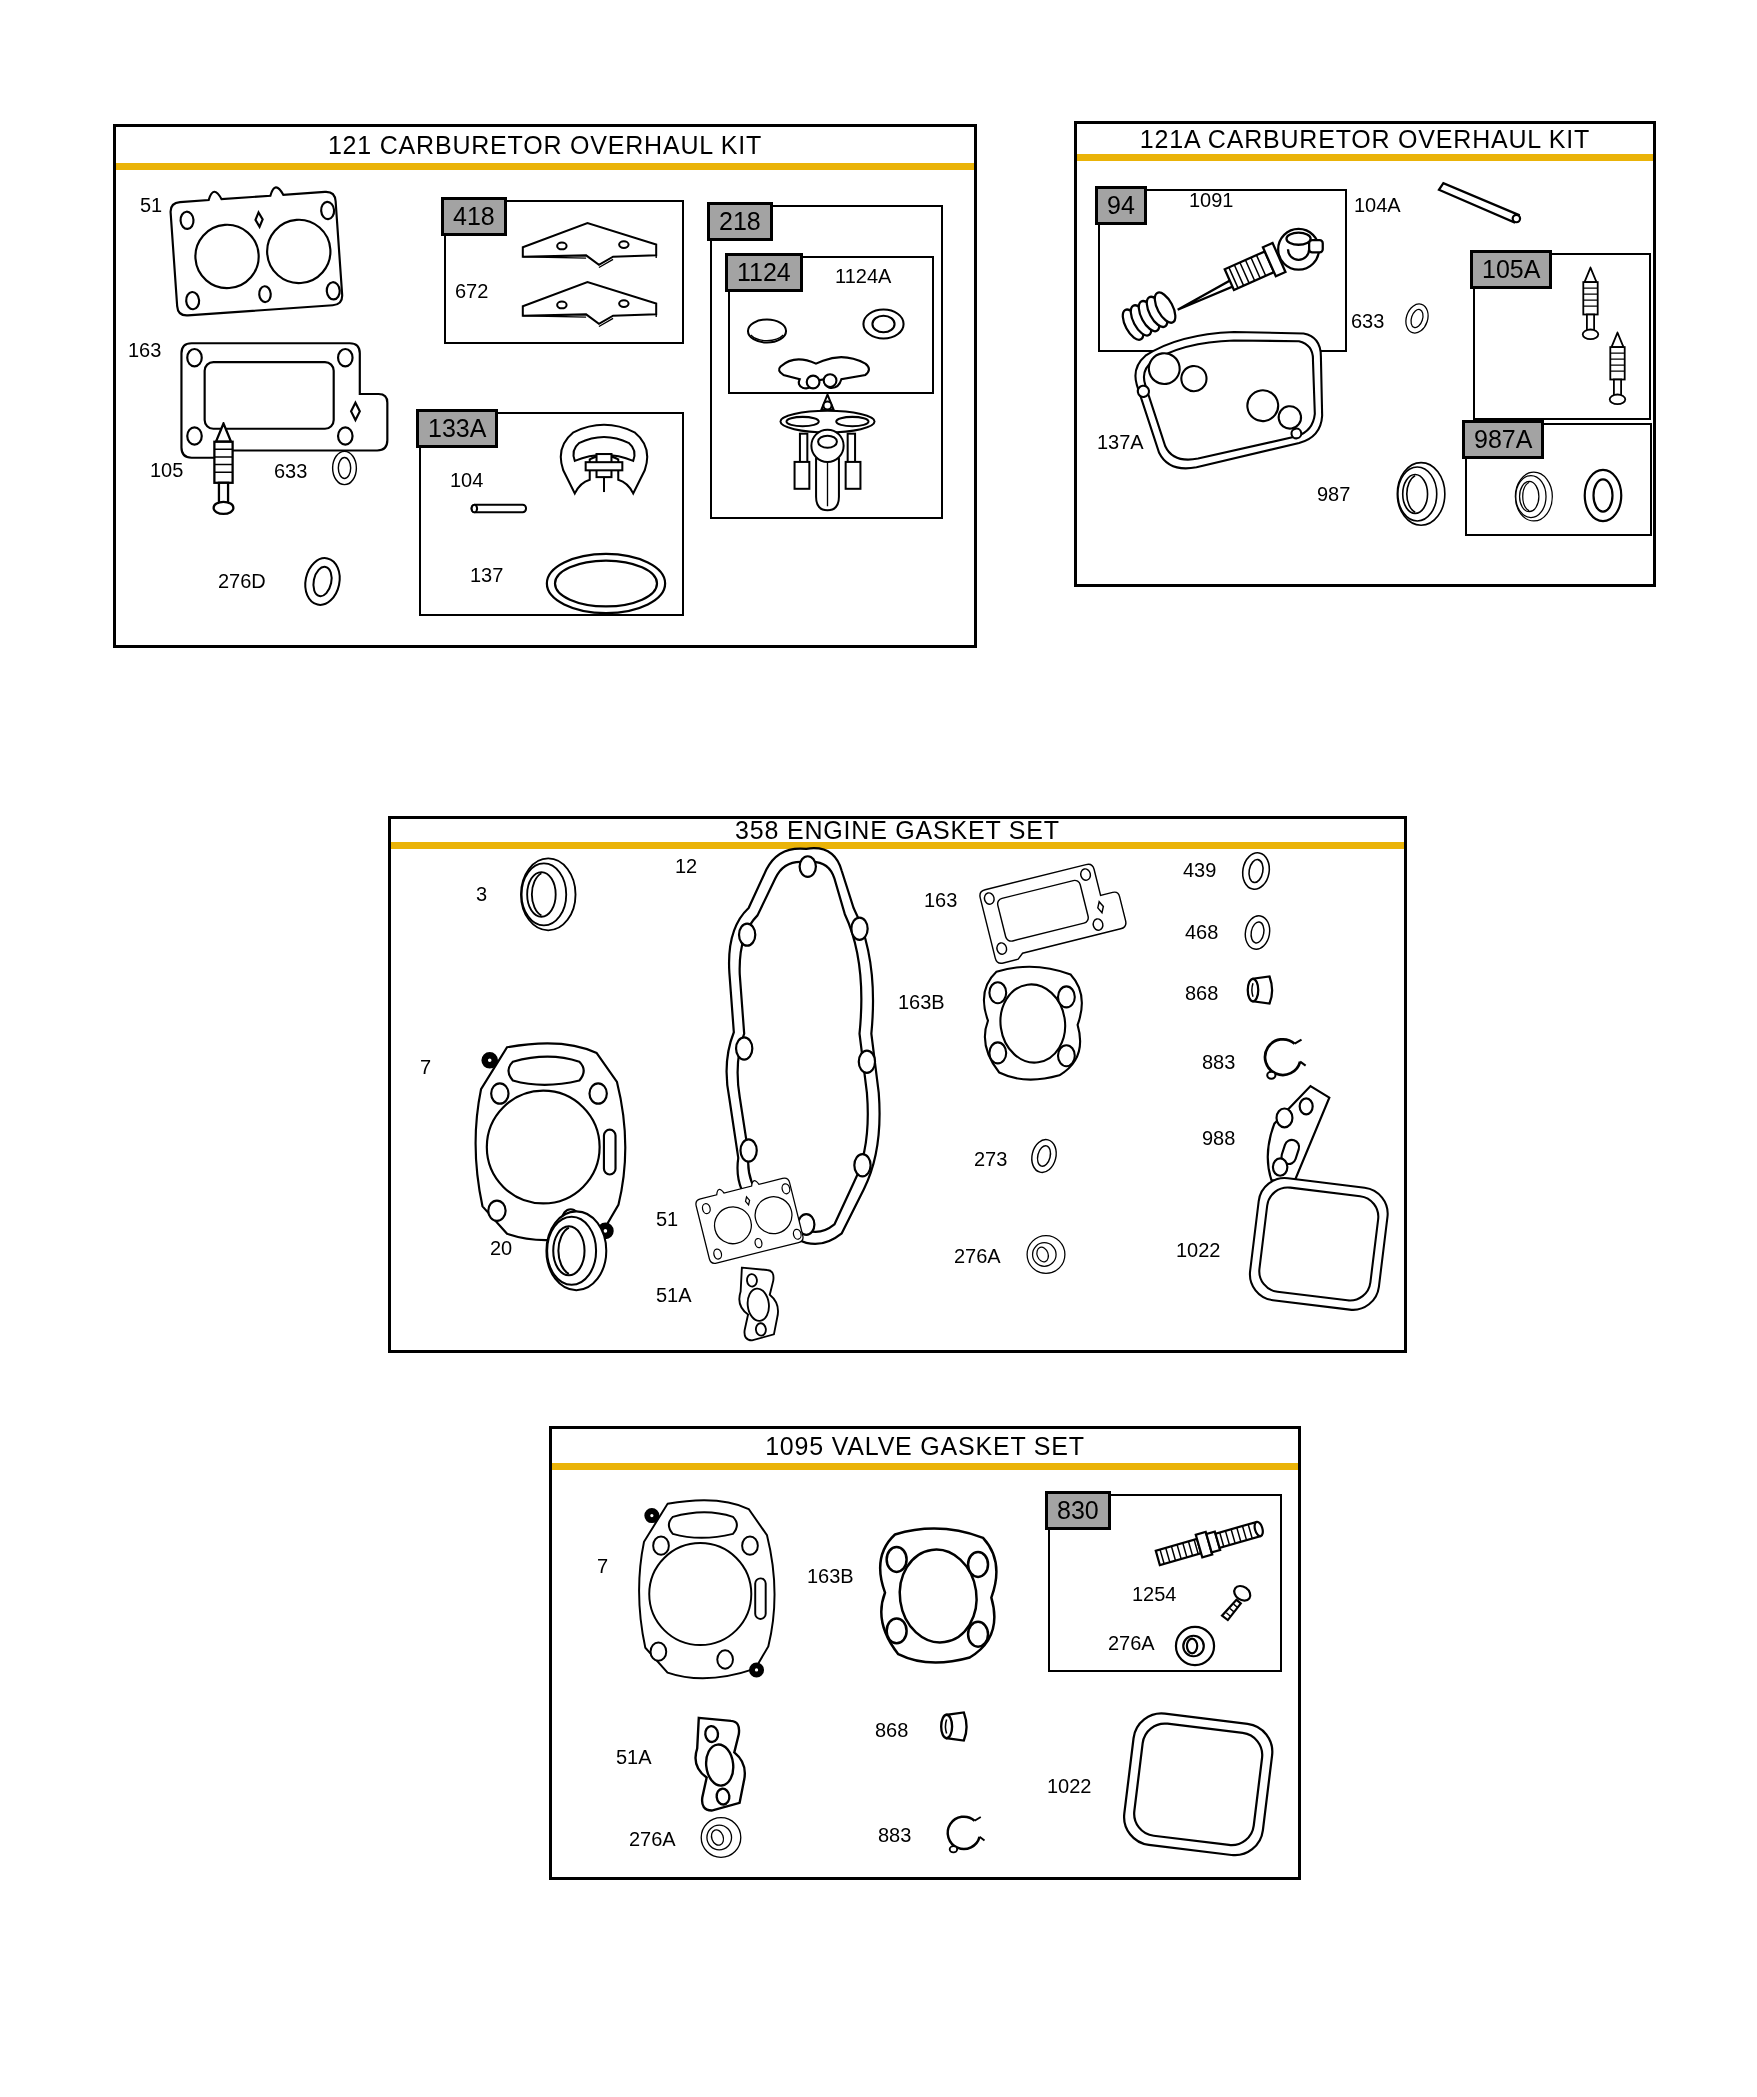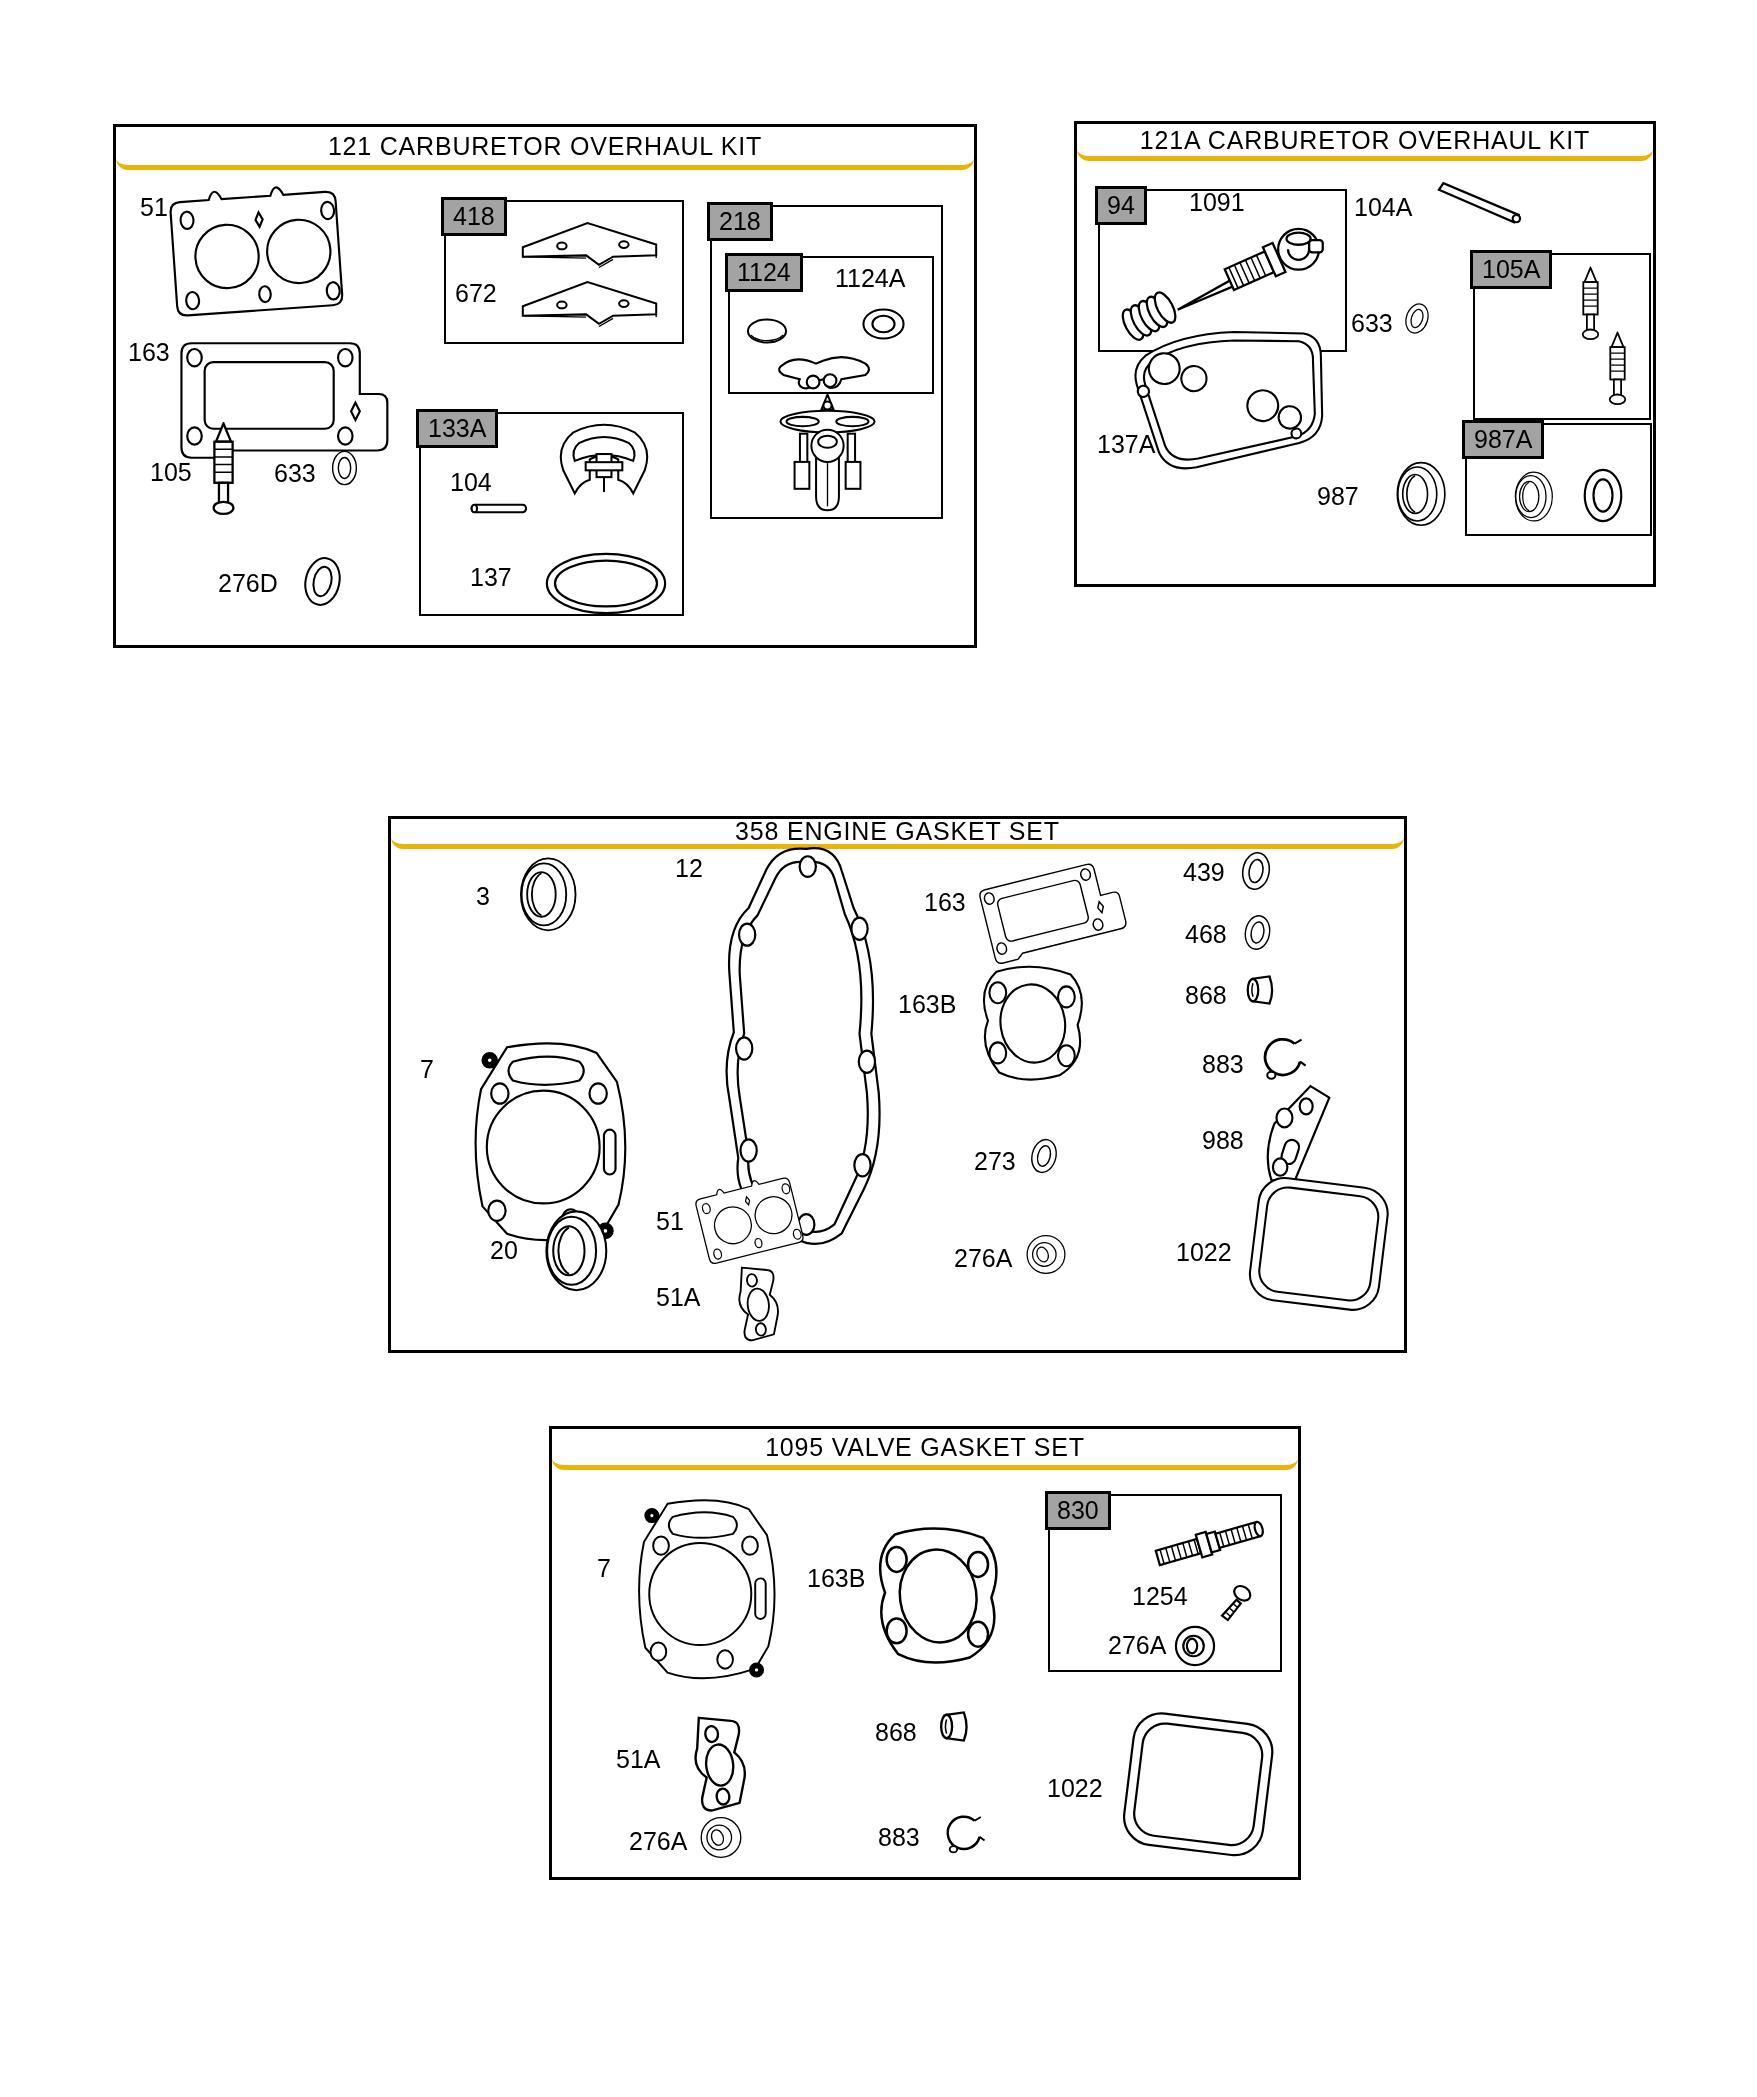--- a/index.html
+++ b/index.html
@@ -1,25 +1,25 @@
 <!DOCTYPE html>
 <html style="font-size:12px"><head>
 <meta charset="utf-8">
 <style>
   html,body{margin:0;padding:0;background:#fff;}
   .page{position:relative;width:1757px;height:2097px;background:#ffffff;
         font-family:"Liberation Sans", sans-serif;color:#000;overflow:hidden;}
   .box{position:absolute;border:3px solid #000;background:#fff;box-sizing:border-box;}
-  .titlebar{width:100%;border-bottom:5px solid #eab308;box-sizing:border-box;
+  .titlebar{width:100%;border-bottom:7px solid #eab308;box-sizing:border-box;
             display:flex;align-items:center;justify-content:center;
-            font-size:25px;letter-spacing:0.8px;white-space:nowrap;border-radius:12px;}
+            font-size:25px;letter-spacing:0.8px;white-space:nowrap;}
   .subbox{position:absolute;border:2.3px solid #000;background:#fff;box-sizing:border-box;}
   .lblbox{position:absolute;border:3.8px solid #000;background:#a3a3a3;box-sizing:border-box;
           font-size:25px;padding:2.3px 9px;line-height:1.15;white-space:nowrap;z-index:5;}
-  .lbl{position:absolute;font-size:25px;line-height:1;white-space:nowrap;z-index:4;}
+  .lbl{position:absolute;font-size:20px;line-height:1;white-space:nowrap;z-index:4;}
   .part{position:absolute;overflow:visible;z-index:2;}
   svg{display:block;}
 </style>
 </head>
 <body>
 
 <div class="page">
 
 <svg width="0" height="0" style="position:absolute">
 <defs>

